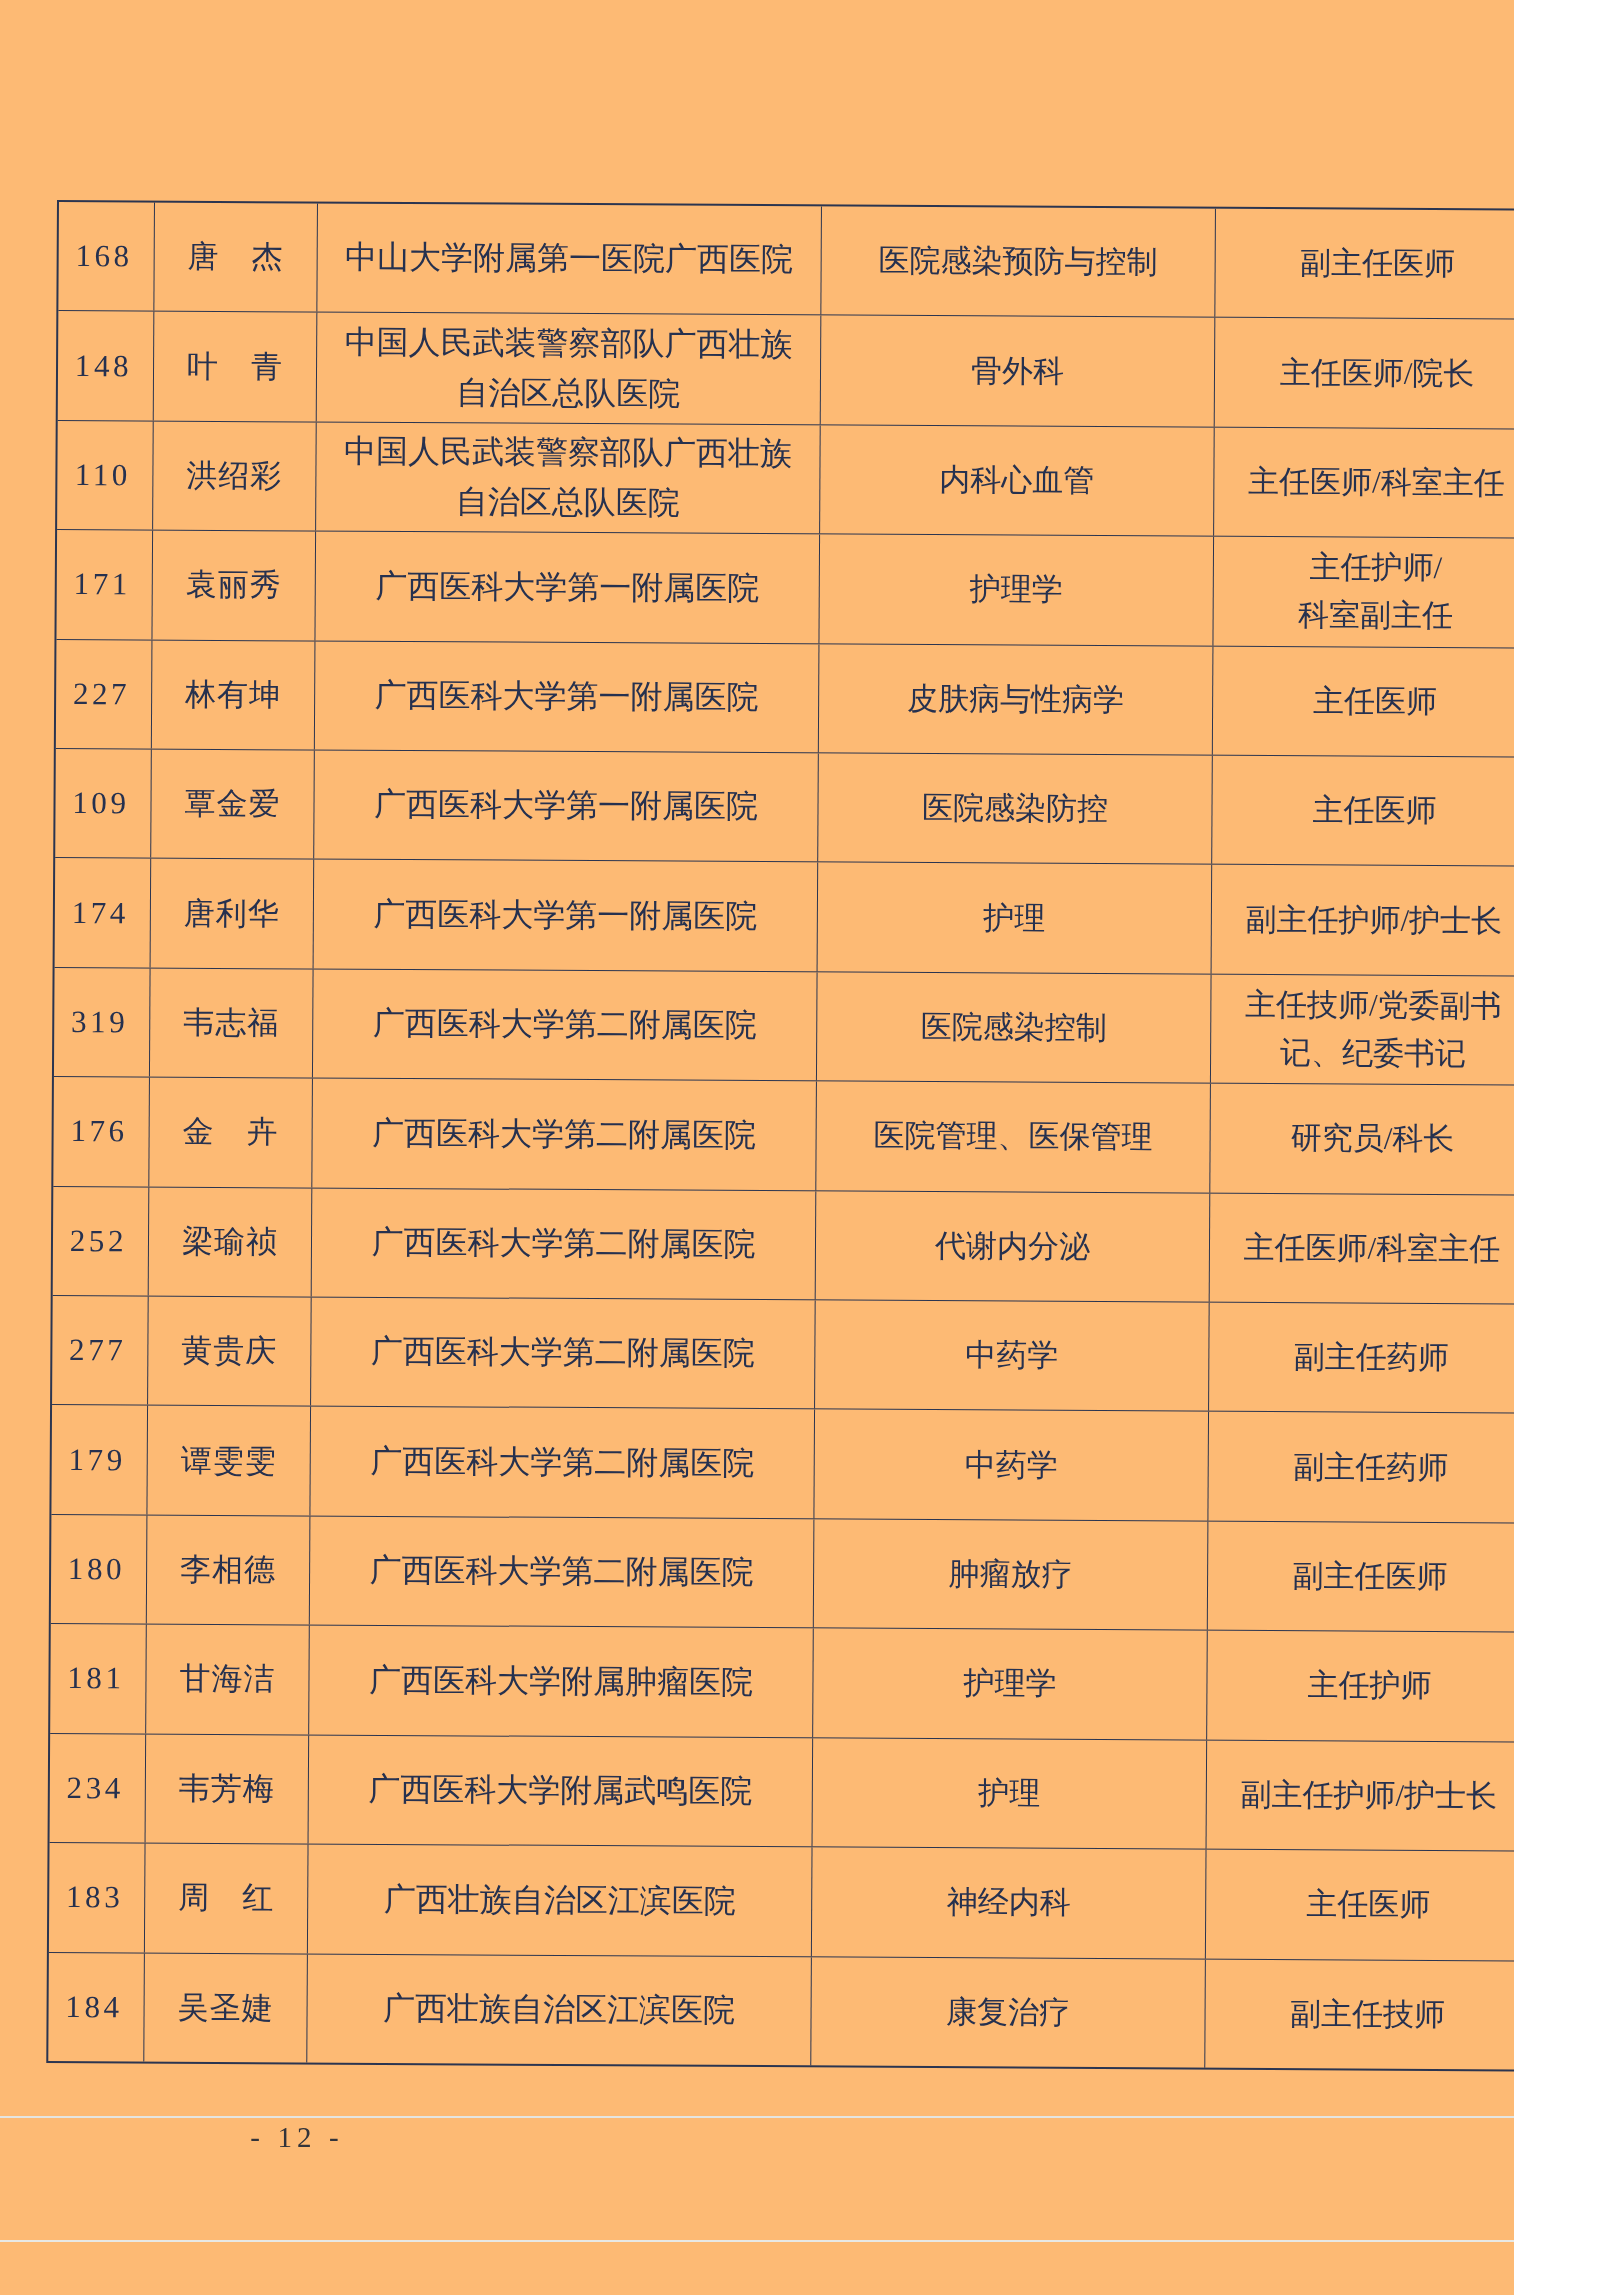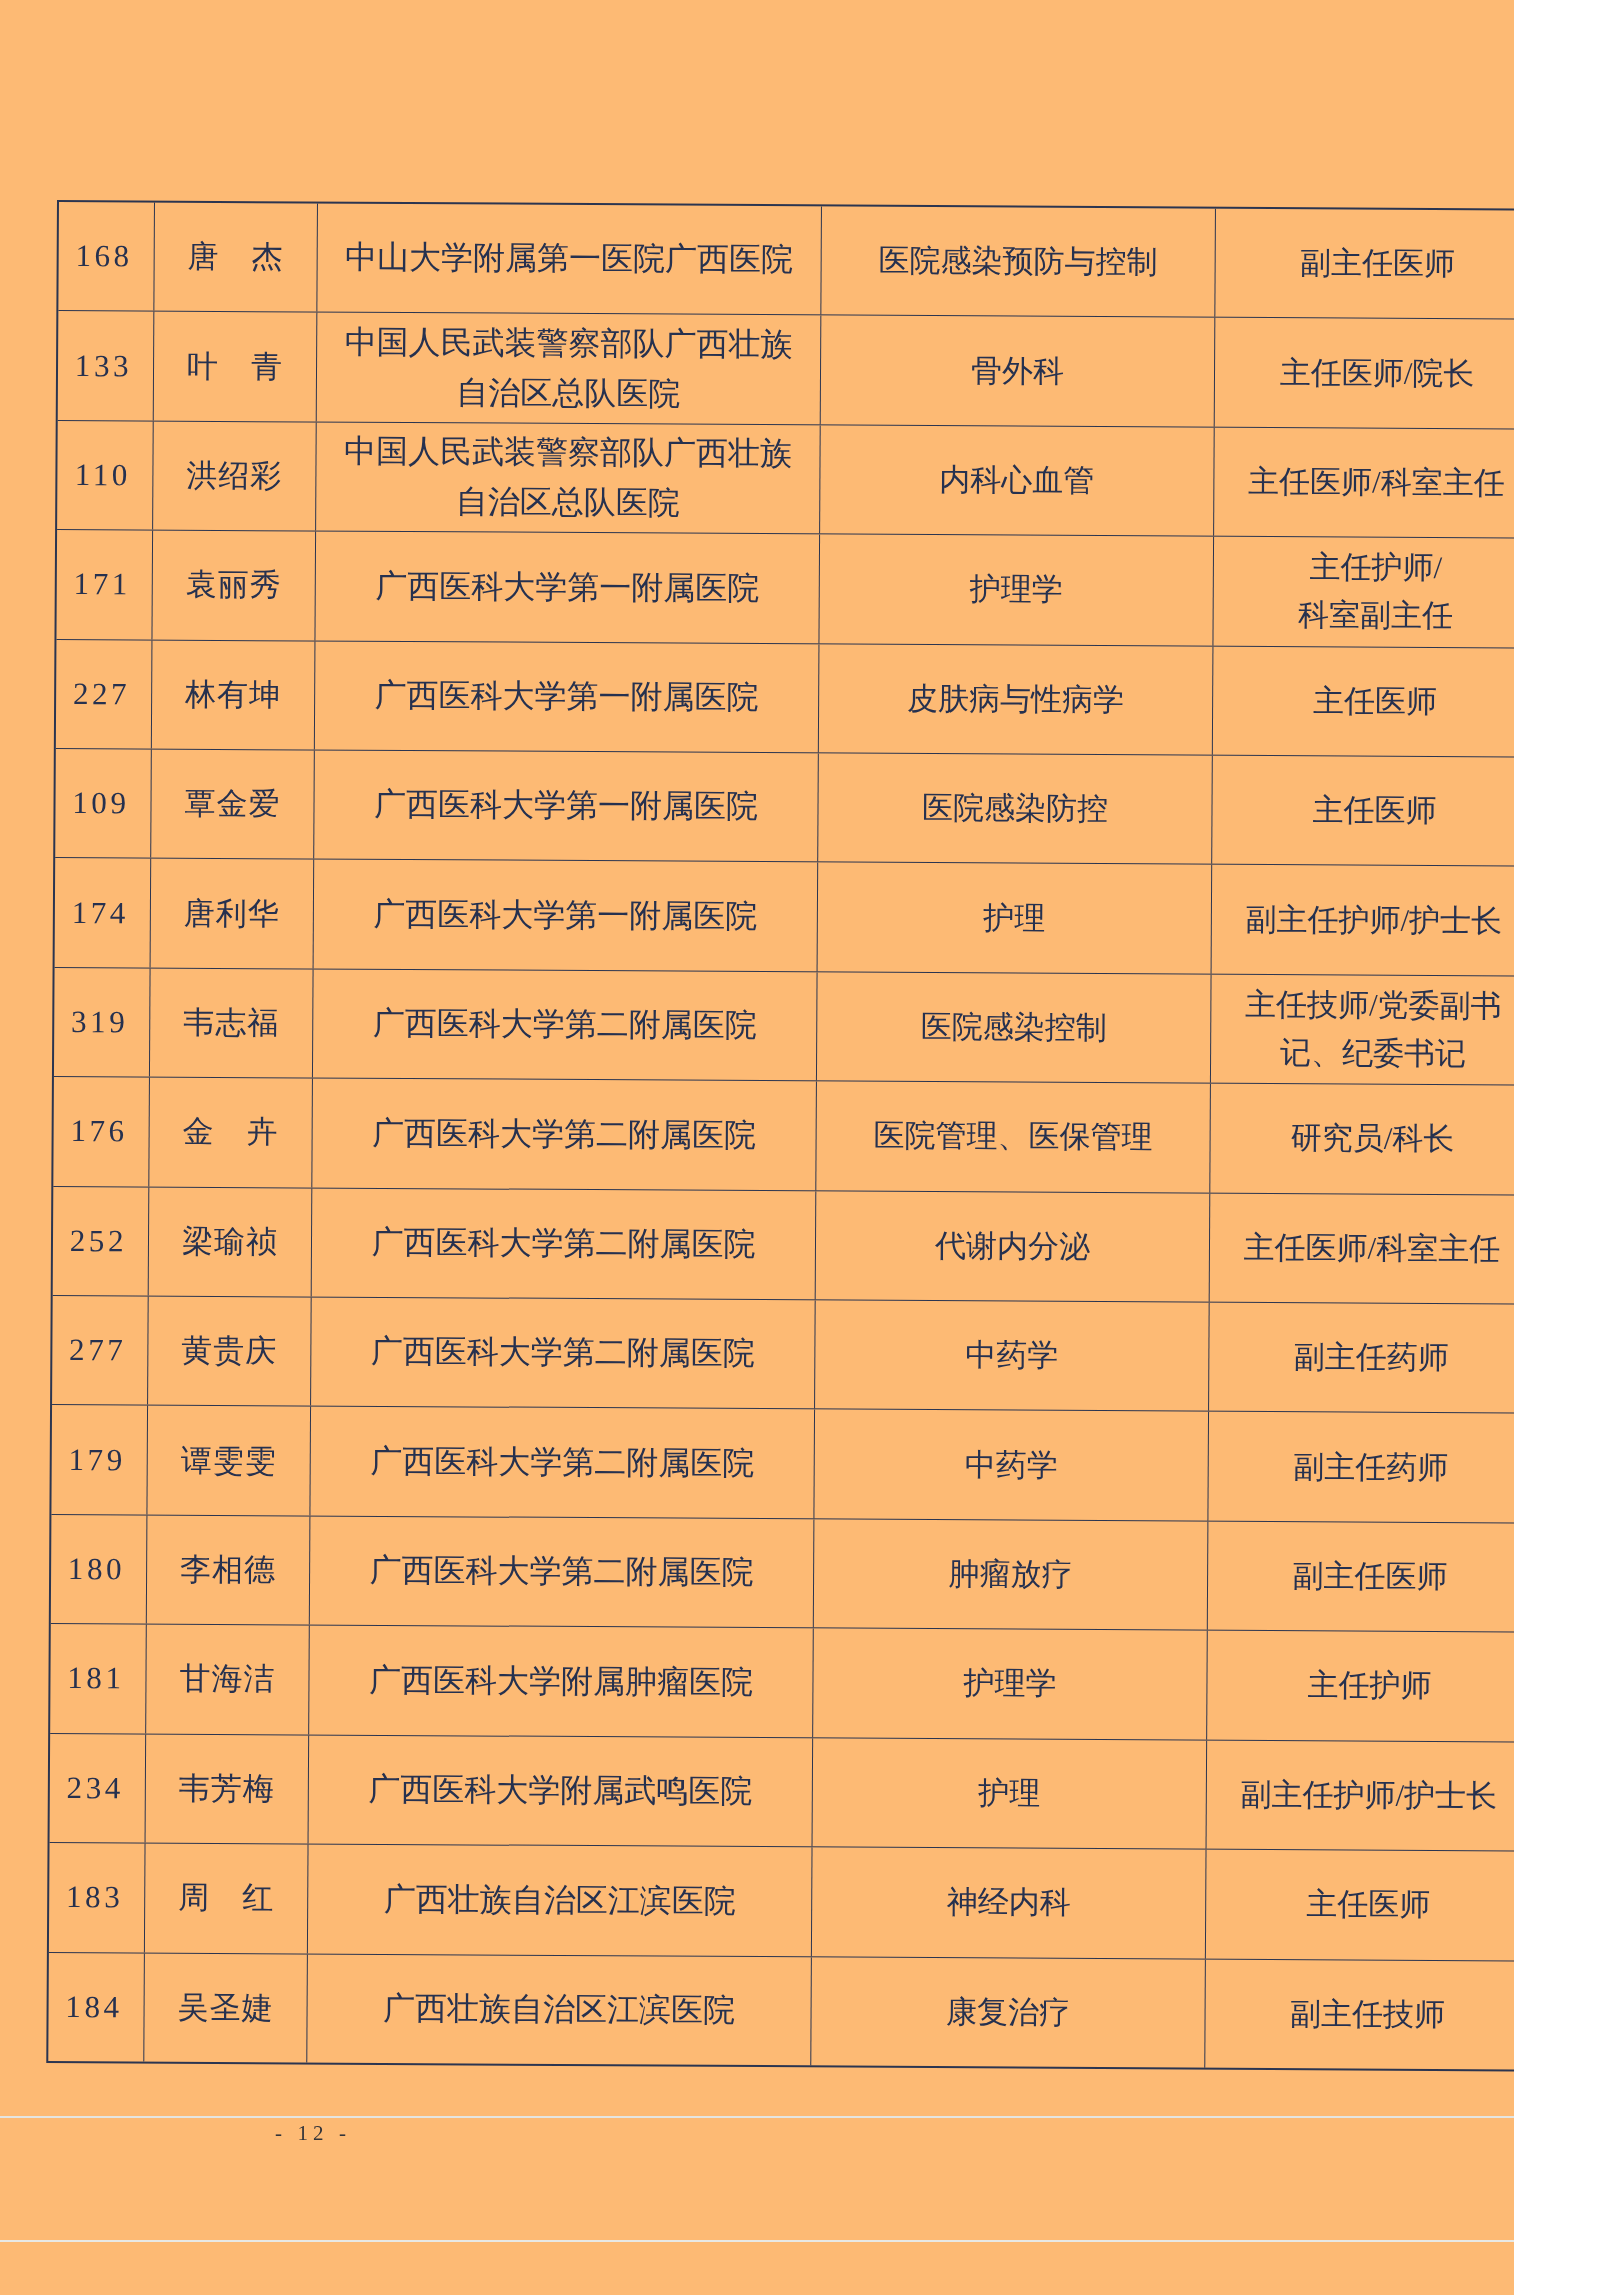--- a/index.html
+++ b/index.html
@@ -63,25 +63,25 @@
   }
   .cell.c0 { border-left: none; }
   .c0 { width: 95px; flex: none; letter-spacing: 3.6px; padding-left: 1px; }
   .c1 { width: 163px; flex: none; letter-spacing: 1px; }
   .c2 { width: 504px; flex: none; font-size: 32px; }
   .c3 { width: 394px; flex: none; }
   .c4 { flex: 1 1 0; }
 
   .page-number {
     position: absolute;
-    left: 231px;
+    left: 215px;
     top: 2121px;
     width: 164px;
     text-align: center;
-    font-size: 21px;
+    font-size: 29px;
     letter-spacing: 5.1px;
     color: #33343a;
     font-family: "Liberation Serif", "DejaVu Serif", serif;
   }
 </style>
 </head>
 <body>
 
 <div class="page">
   <div class="artifact-line l1"></div>
@@ -90,21 +90,21 @@
   <div class="doc-table">
 
   <div class="trow">
         <div class="cell c0">168</div>
         <div class="cell c1">唐　杰</div>
         <div class="cell c2">中山大学附属第一医院广西医院</div>
         <div class="cell c3">医院感染预防与控制</div>
         <div class="cell c4">副主任医师</div>
       </div>
       <div class="trow">
-        <div class="cell c0">133</div>
+        <div class="cell c0">148</div>
         <div class="cell c1">叶　青</div>
         <div class="cell c2">中国人民武装警察部队广西壮族
 自治区总队医院</div>
         <div class="cell c3">骨外科</div>
         <div class="cell c4">主任医师/院长</div>
       </div>
       <div class="trow">
         <div class="cell c0">110</div>
         <div class="cell c1">洪绍彩</div>
         <div class="cell c2">中国人民武装警察部队广西壮族

